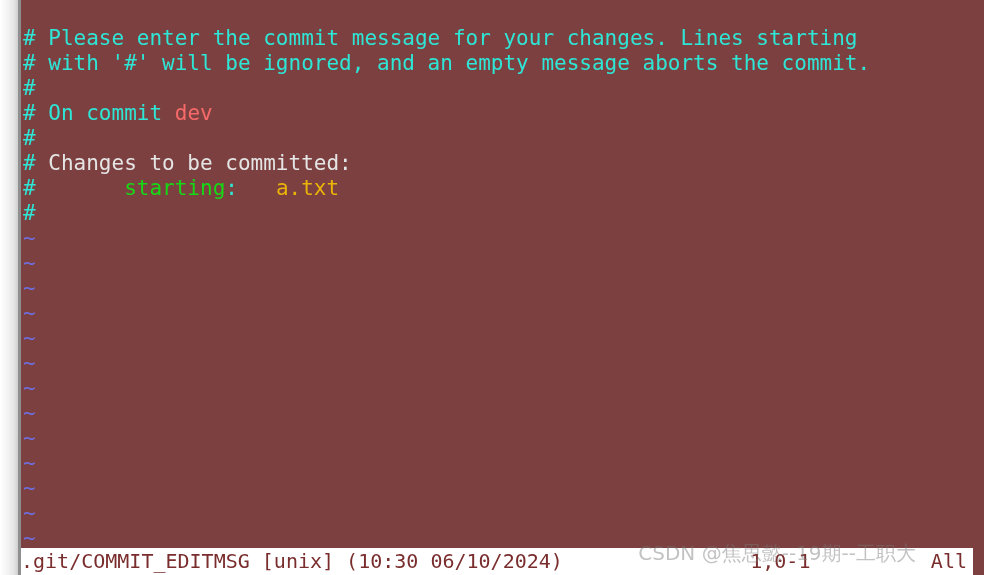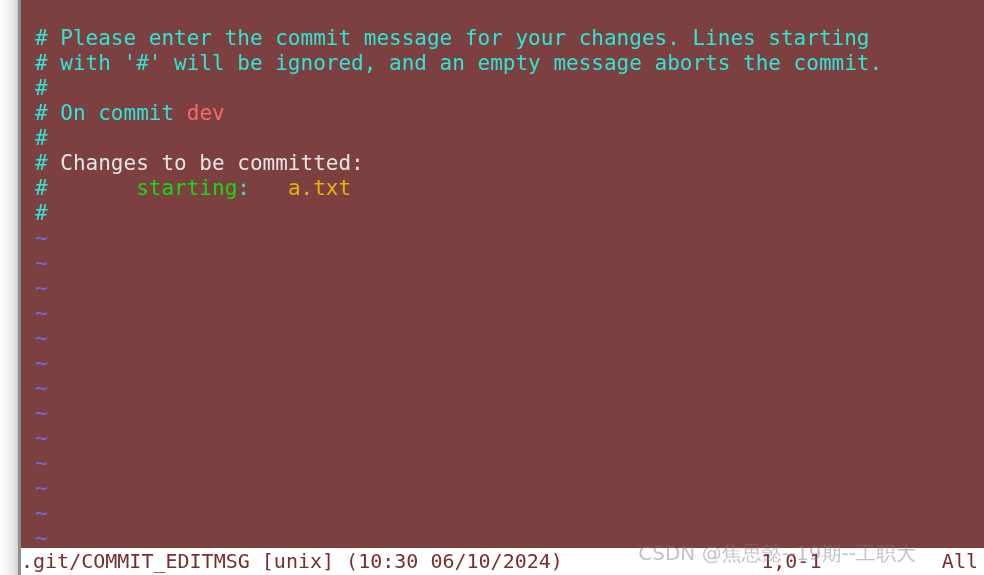--- a/index.html
+++ b/index.html
@@ -45,34 +45,34 @@
     padding-top: 26px;
     box-sizing: border-box;
   }
 
   .line {
     height: 25px;
     line-height: 25px;
     font-size: 21px;
     letter-spacing: 0px;
     white-space: pre;
-    padding-left: 14px;
+    padding-left: 2px;
   }
   .c-cyan   { color: #2ee6d6; }
   .c-salmon { color: #f86a6a; }
   .c-blue   { color: #e5e5e5; }
   .c-green  { color: #16d916; }
   .c-magenta{ color: #eab308; }
   .c-tilde  { color: #6f6fe0; }
 
   
   #statusbar {
     position: absolute;
     left: 21px;
-    right: 0;
+    right: 11px;
     bottom: 0;
     height: 27px;
     background: #ffffff;
     color: #7a2d2d;
     font-family: "DejaVu Sans Mono", "Liberation Mono", monospace;
     font-size: 20px;
     line-height: 27px;
     white-space: pre;
     z-index: 4;
   }

